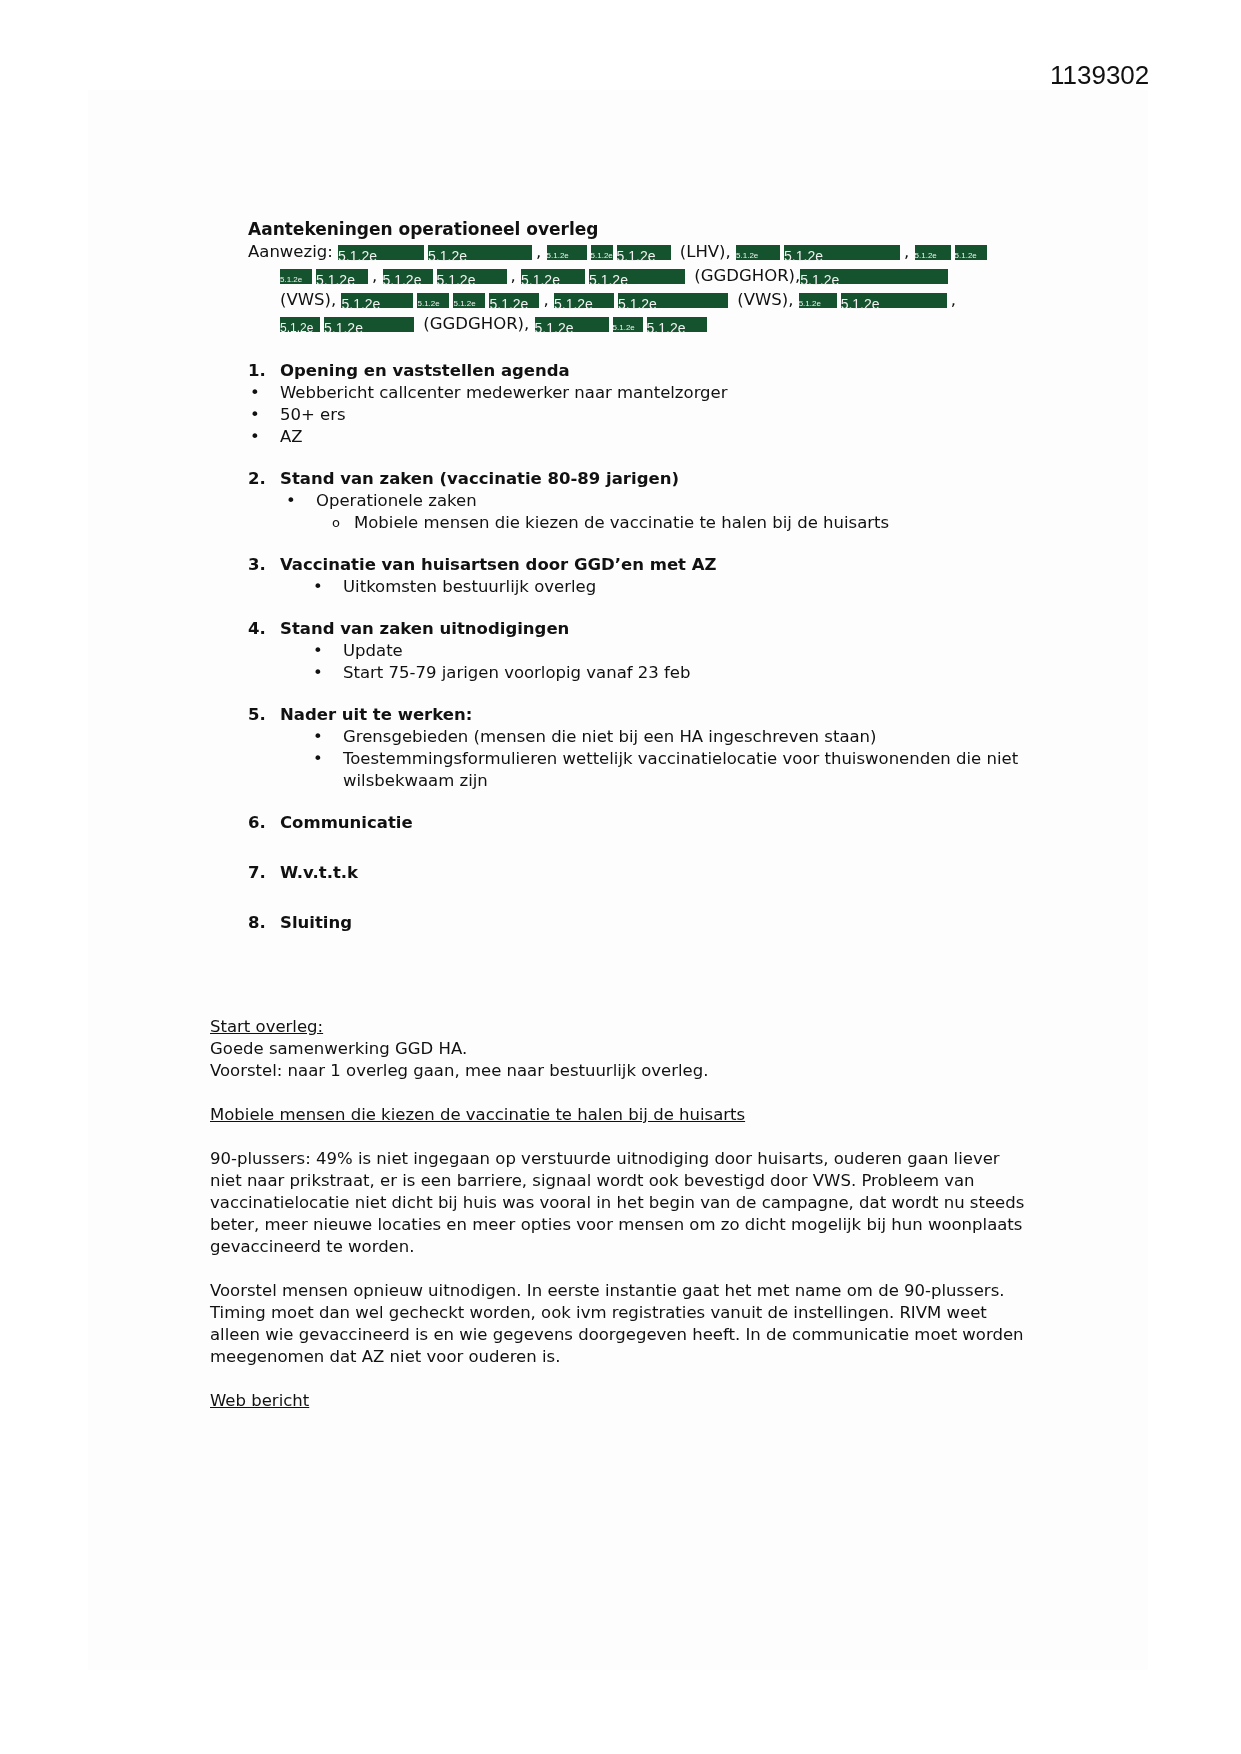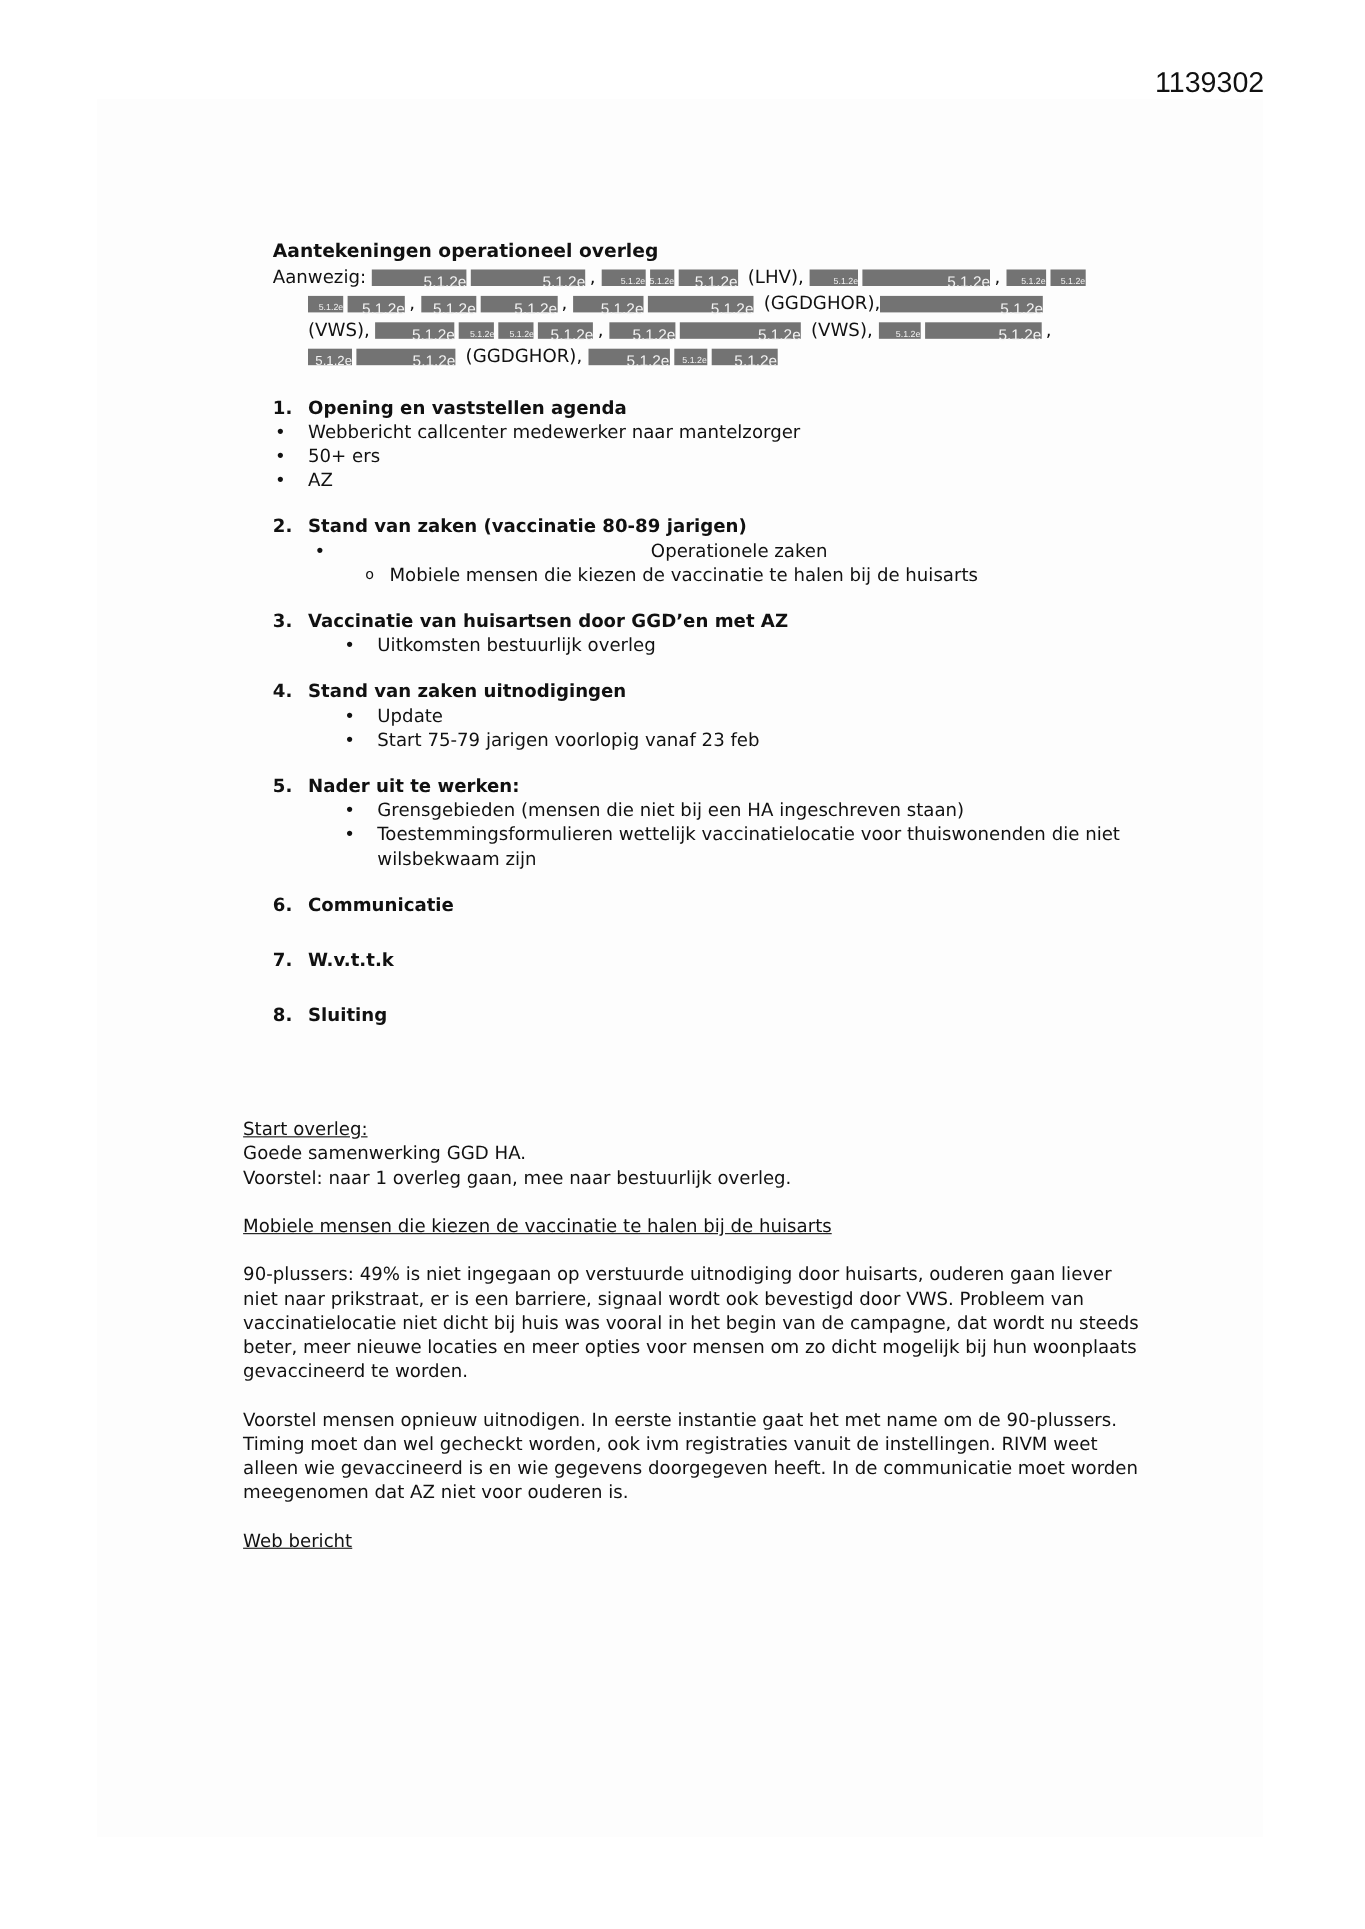--- a/index.html
+++ b/index.html
@@ -5,37 +5,37 @@
     html, body { margin: 0; padding: 0; background: #ffffff; }
     body { width: 1241px; height: 1754px; position: relative; overflow: hidden;
            font-family: "DejaVu Sans", sans-serif; color: #111; }
     .page-num { position: absolute; left: 1050px; top: 60px; font-family: "Liberation Sans", sans-serif;
                 font-size: 26px; color: #111; }
     .sheet { position: absolute; left: 88px; top: 90px; width: 1060px; height: 1580px; background: #fdfdfd; }
     .content { position: absolute; left: 248px; top: 218px; width: 780px; font-size: 16.5px; line-height: 22px; }
     .title { font-weight: bold; font-size: 17px; }
     .att-line { white-space: nowrap; height: 24px; line-height: 24px; }
     .att-line.indent { padding-left: 32px; }
-    .redact { display: inline-block; background: #737373; color: #f2f2f2; font-family: "Liberation Sans", sans-serif;
-              font-size: 14px; text-align: right; height: 15px; line-height: 22px; vertical-align: middle;
+    .redact { display: inline-block; background: #14532d; color: #f2f2f2; font-family: "Liberation Sans", sans-serif;
+              font-size: 14px; text-align: left; height: 15px; line-height: 22px; vertical-align: middle;
               margin-right: 4px; }
     .redact.sm { font-size: 8px; }
     .agenda { margin-top: 24px; }
     .ag-item { margin-bottom: 20px; }
     .ag-head { font-weight: bold; }
     .ag-head .num { display: inline-block; width: 32px; }
     .bul { position: relative; padding-left: 32px; }
     .bul::before { content: "•"; position: absolute; left: 2px; }
-    .bul.l2 { padding-left: 68px; text-align: center; }
+    .bul.l2 { padding-left: 68px; }
     .bul.l2::before { left: 68px - 0; left: 38px; }
     .bul.l2b { padding-left: 95px; }
     .bul.l2b::before { left: 65px; }
     .bul.l3 { padding-left: 106px; }
     .bul.l3::before { content: "o"; left: 84px; font-size: 13px; }
-    .body { position: absolute; left: 221px; top: 1016px; width: 820px; font-size: 16.5px; line-height: 22px; }
+    .body { position: absolute; left: 210px; top: 1016px; width: 820px; font-size: 16.5px; line-height: 22px; }
     .u { text-decoration: underline; }
     .para { margin-bottom: 22px; }
   </style>
 </head>
 <body>
 
 <div class="page-num">1139302</div>
 <div class="sheet"></div>
 
 <div class="content">

